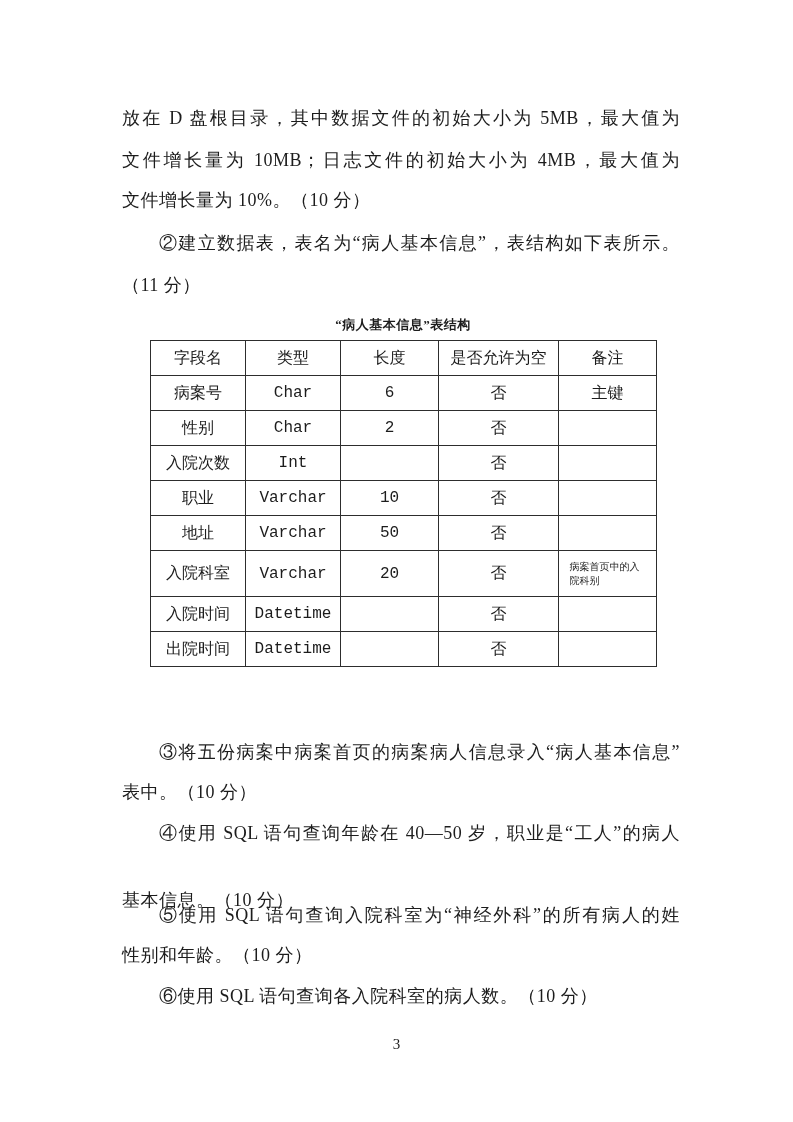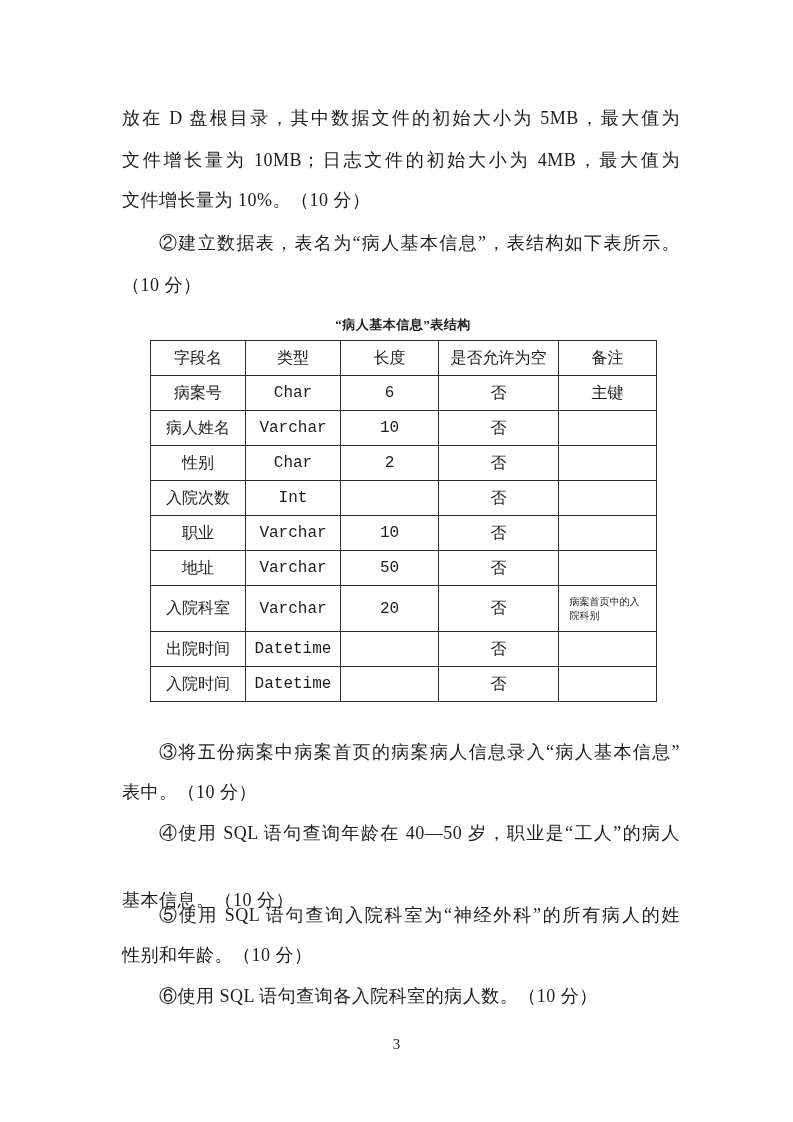--- a/index.html
+++ b/index.html
@@ -88,21 +88,21 @@
 </head>
 <body>
 
 <div class="page">
 
   <div class="tline full" style="top:97px">放在 D 盘根目录，其中数据文件的初始大小为 5MB，最大值为 50MB，</div>
   <div class="tline full" style="top:139px">文件增长量为 10MB；日志文件的初始大小为 4MB，最大值为 100MB，</div>
   <div class="tline" style="top:179px">文件增长量为 10%。（10 分）</div>
 
   <div class="tline full indent" style="top:222px">②建立数据表，表名为“病人基本信息”，表结构如下表所示。</div>
-  <div class="tline" style="top:264px">（10 分）</div>
+  <div class="tline" style="top:264px">（11 分）</div>
 
   <div class="tbl-title">“病人基本信息”表结构</div>
 
   <table class="struct">
     <colgroup>
       <col style="width:95px">
         <col style="width:95px">
         <col style="width:98px">
         <col style="width:120px">
         <col style="width:98px">
@@ -114,27 +114,20 @@
         <th>长度</th>
         <th>是否允许为空</th>
         <th>备注</th>
       </tr>
       <tr>
         <td>病案号</td>
         <td class="mono">Char</td>
         <td class="mono">6</td>
         <td>否</td>
         <td>主键</td>
-      </tr>
-      <tr>
-        <td>病人姓名</td>
-        <td class="mono">Varchar</td>
-        <td class="mono">10</td>
-        <td>否</td>
-        <td></td>
       </tr>
       <tr>
         <td>性别</td>
         <td class="mono">Char</td>
         <td class="mono">2</td>
         <td>否</td>
         <td></td>
       </tr>
       <tr>
         <td>入院次数</td>
@@ -158,28 +151,28 @@
         <td></td>
       </tr>
       <tr class="tall">
         <td>入院科室</td>
         <td class="mono">Varchar</td>
         <td class="mono">20</td>
         <td>否</td>
         <td><span class="remark-narrow">病案首页中的入院科别</span></td>
       </tr>
       <tr>
-        <td>出院时间</td>
+        <td>入院时间</td>
         <td class="mono">Datetime</td>
         <td class="mono"></td>
         <td>否</td>
         <td></td>
       </tr>
       <tr>
-        <td>入院时间</td>
+        <td>出院时间</td>
         <td class="mono">Datetime</td>
         <td class="mono"></td>
         <td>否</td>
         <td></td>
       </tr>
     </tbody>
   </table>
 
   <div class="tline full indent" style="top:731px">③将五份病案中病案首页的病案病人信息录入“病人基本信息”</div>
   <div class="tline" style="top:771px">表中。（10 分）</div>

